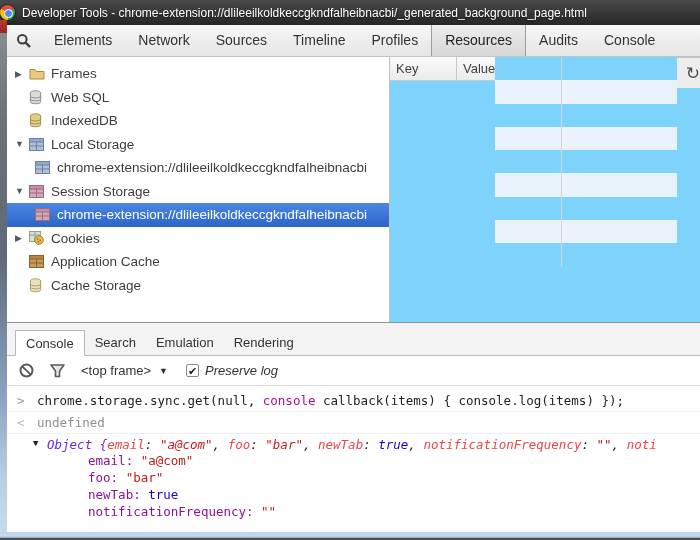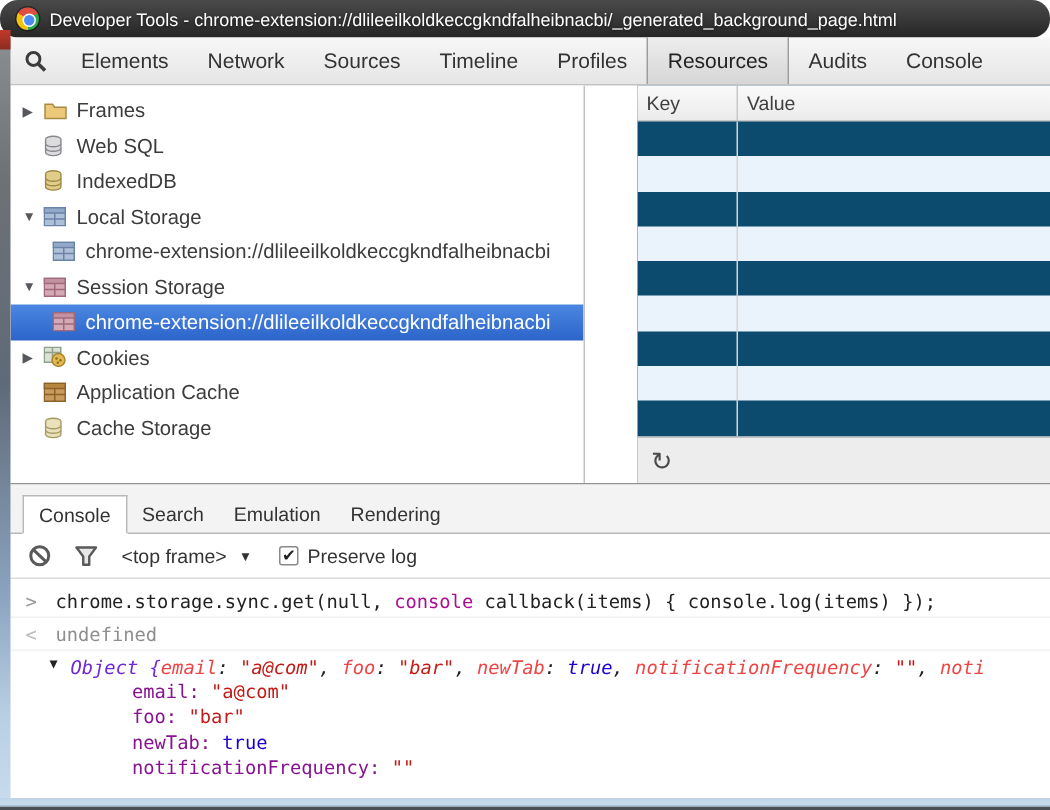--- a/index.html
+++ b/index.html
@@ -2,21 +2,21 @@
 <html><head>
 <meta charset="utf-8">
 <style>
   * { margin:0; padding:0; box-sizing:border-box; }
   html,body { width:700px; height:540px; overflow:hidden; }
   body { font-family:"Liberation Sans", sans-serif; background:#fff; }
   .window { position:relative; width:700px; height:540px; overflow:hidden; background:#fff; }
 
   
   .titlebar { height:25px; background:linear-gradient(180deg,#4a4a4a 0%,#3a3a3a 45%,#262626 100%);
-    display:flex; align-items:center; padding-left:11px;border-radius:12px; }
+    display:flex; align-items:center; padding-left:0; }
   .chrome-icon { width:15px; height:15px; border-radius:50%; margin-right:7px; position:relative;
     background:conic-gradient(from -60deg,#dd4f43 0 120deg,#2ca94f 120deg 240deg,#f4c20d 240deg 360deg);
     box-shadow:0 0 0 1px rgba(0,0,0,.4); }
   .chrome-icon::after { content:""; position:absolute; left:4px; top:4px; width:7px; height:7px;
     border-radius:50%; background:#4c8bf5; border:1.5px solid #fff; }
   .title-text { color:#ffffff; font-size:12px; white-space:nowrap; text-shadow:0 1px 2px rgba(0,0,0,.6); }
 
   
   .frame-left { position:absolute; left:0; top:25px; bottom:0; width:7px; z-index:50;
     background:linear-gradient(180deg,#8b8e91 0%,#6e7175 18%,#5f6a78 45%,#8ba3bf 72%,#b9cfe4 88%,#c9dcee 100%); }
@@ -39,21 +39,21 @@
   .content { display:flex; height:265px; }
   .sidebar { width:383px; border-right:1px solid #c3c3c3; background:#fff; padding-top:5px; overflow:hidden; }
   .trow { height:23.5px; display:flex; align-items:center; font-size:13.5px; color:#3c3c3c;
     white-space:nowrap; overflow:hidden; padding-left:8px; }
   .trow .disc { width:14px; font-size:9px; color:#55585c; flex:0 0 14px; text-align:left; }
   .trow .ticon { width:17px; flex:0 0 17px; display:flex; align-items:center; margin-right:5px; }
   .trow.child { padding-left:28px; }
   .trow .lbl { overflow:hidden; text-overflow:ellipsis; }
   .trow.selected { background:linear-gradient(180deg,#4b87e2,#2c64c9); color:#fff; }
 
-  .gridpane { flex:1; display:flex; flex-direction:column; background:#0c4a6e;margin-left:35px; }
+  .gridpane { flex:1; display:flex; flex-direction:row; background:#7dd3fc; }
   .grid-header { height:24px; display:flex; background:linear-gradient(180deg,#fafafa,#ebebeb);
     border-bottom:1px solid #c8c8c8; font-size:13px; color:#3f3f3f; align-items:center; }
   .gh-key { width:67px; padding-left:6px; border-right:1px solid #c8c8c8; height:100%; line-height:23px; }
   .gh-value { flex:1; padding-left:6px; }
   .grid-rows { flex:1; overflow:hidden; }
   .grow { height:23.3px; display:flex; }
   .grow .kc { width:67px; border-right:1px solid #d5d5d5; height:100%; }
   .grow:nth-child(even) { background:#eaf2fb; }
   .grid-footer { height:31px; background:#ededed; border-top:1px solid #c3c3c3; display:flex; align-items:center; padding-left:9px; }
   .refresh-glyph { font-size:17px; color:#4a4a4a; line-height:1; }
@@ -64,21 +64,21 @@
     display:flex; align-items:flex-end; padding-left:8px; }
   .dtab { font-size:13px; color:#333; padding:0 10px; height:26px; line-height:25px; margin-bottom:-1px; }
   .dtab.active { background:#fff; border:1px solid #b9b9b9; border-bottom:1px solid #fff; }
   .ctoolbar { height:30px; background:#fff; border-bottom:1px solid #dcdcdc;
     display:flex; align-items:center; padding-left:12px; }
   .ctool-icon { margin-right:16px; display:flex; align-items:center; }
   .ctx { font-size:13px; color:#333; margin-right:8px; }
   .dd-arrow { font-size:9px; color:#333; margin-right:18px; }
   .cbx { width:13px; height:13px; border:1px solid #8a8a8a; background:#fff; border-radius:2px;
     font-size:11px; line-height:12px; text-align:center; color:#222; margin-right:6px; }
-  .preserve { font-size:13px; color:#333; }
+  .preserve { font-size:13px; color:#333;font-style:italic; }
 
   .cout { height:146px; overflow:hidden; background:#fff; padding-top:4px;
     font-family:"DejaVu Sans Mono", monospace; font-size:12.5px; color:#222; }
   .entry { position:relative; padding:3px 0 3px 30px; }
   .entry + .entry { border-top:1px solid #f0f0f0; }
   .prompt { position:absolute; left:10px; top:3px; color:#9a9a9a; }
   .kw { color:#aa0d91; }
   .result-line { color:#8e8e8e; }
   .result-line .prompt { color:#bcbcbc; }
   .grp { padding-left:40px; }

